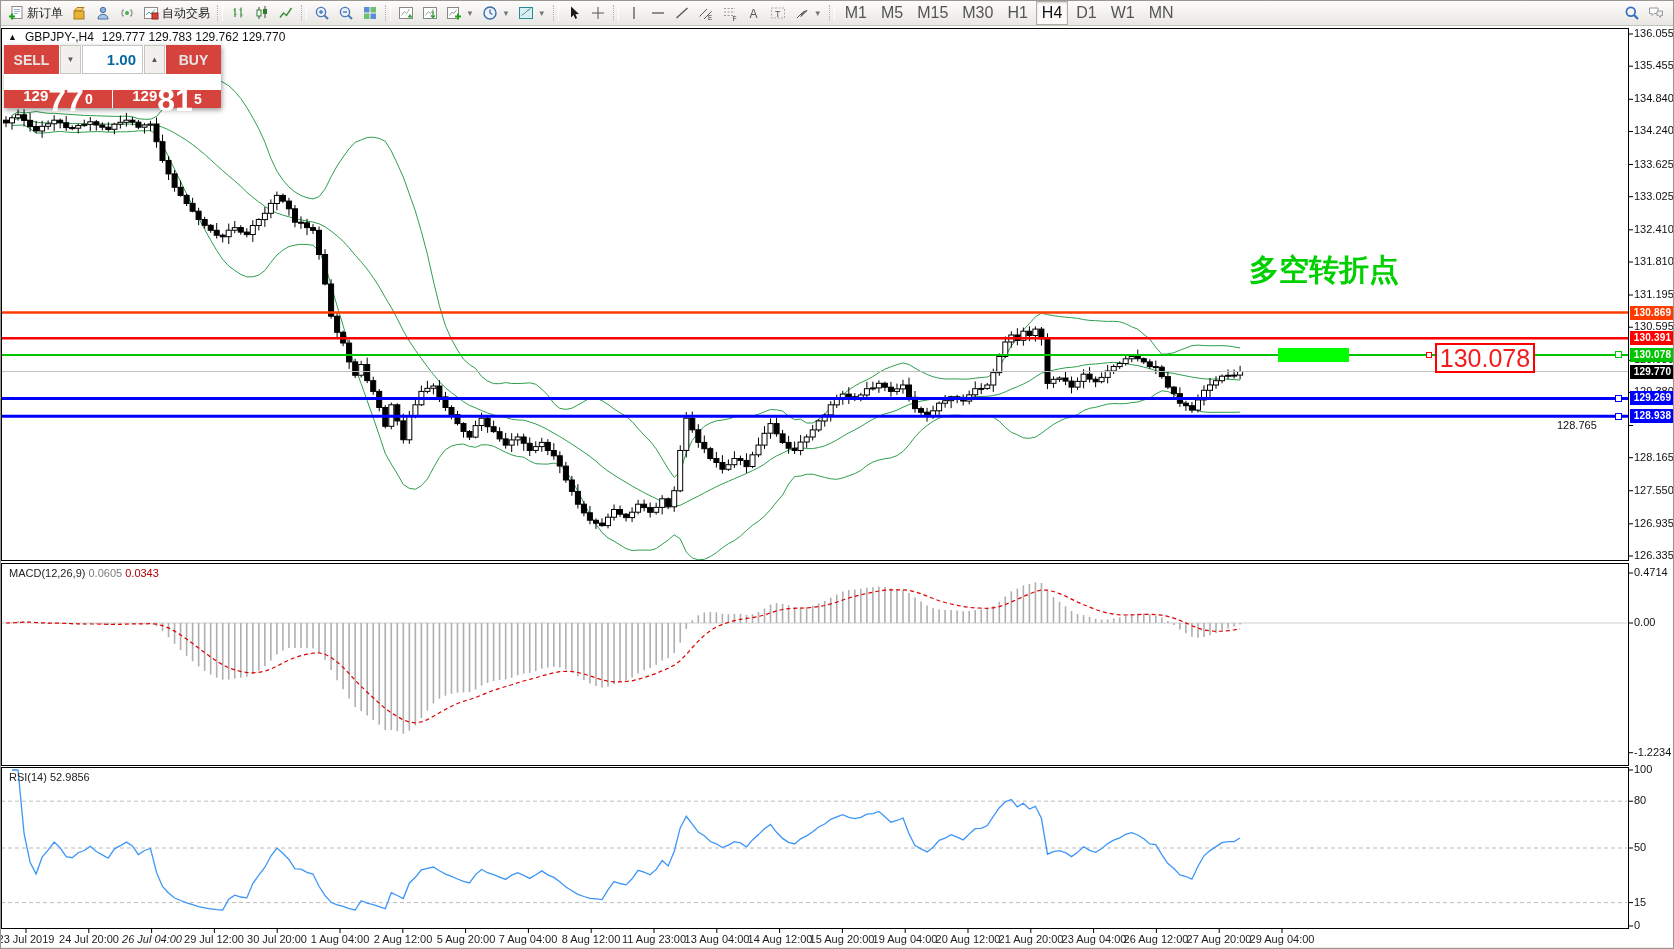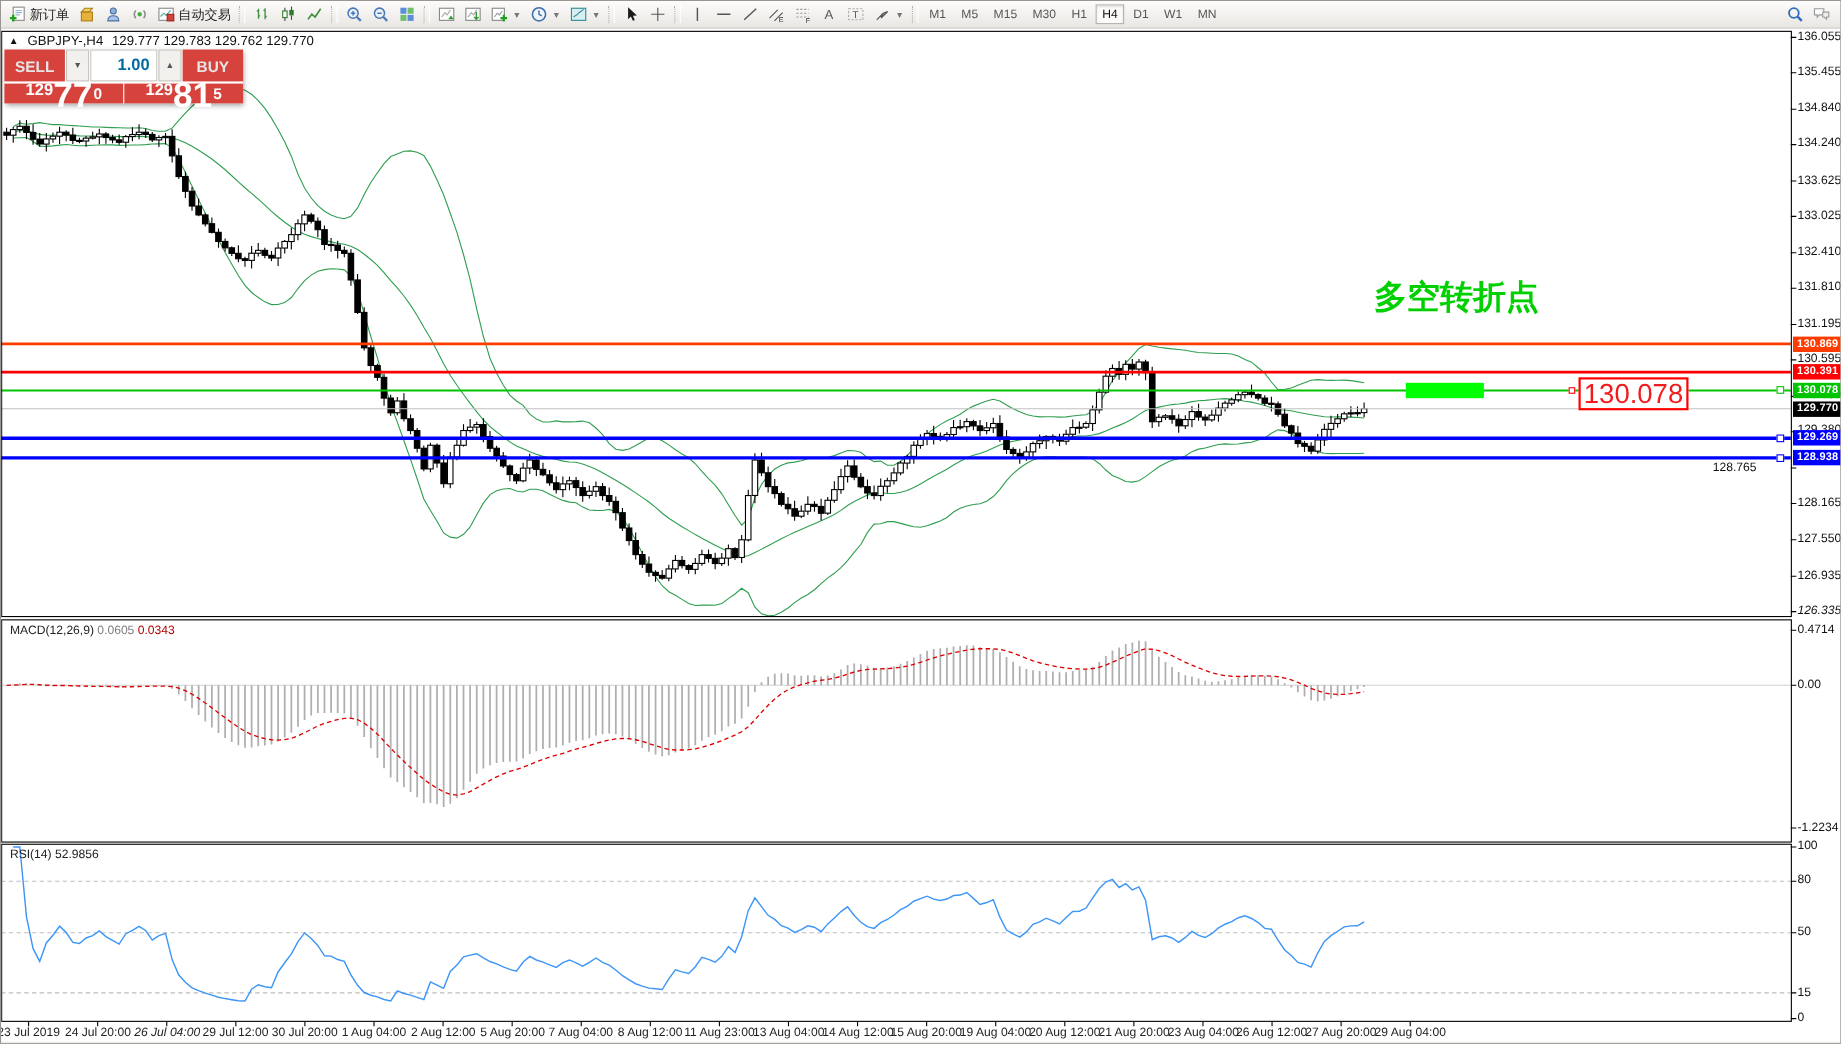--- a/index.html
+++ b/index.html
@@ -5,21 +5,21 @@
   *{box-sizing:border-box;margin:0;padding:0}
   body{background:#e8e6e2;font-family:"Liberation Sans",sans-serif}
   #app{position:relative;width:1674px;height:949px;background:#fff;overflow:hidden;border:1px solid #9a9792}
   
   #toolbar{position:absolute;left:0;top:0;width:100%;height:23px;background:linear-gradient(#fdfcfb,#e9e7e3);
     border-bottom:1px solid #c6c3be;display:flex;align-items:center;padding:12px 3px;z-index:40;font-size:12px;color:#222}
   .tbtnbar{display:inline-flex;align-items:center;gap:3px;height:21px;padding:0 3px;border:1px solid transparent;cursor:default}
   .tbtnbar .ic{width:16px;height:16px;display:inline-block}
   .tbtnbar .dd{font-size:8px;color:#777;margin-left:1px}
   .grip{width:6px;height:16px;margin:0 3px;border-left:1px dotted #b3b0aa;border-right:1px solid #fff}
-  .tfbtn{font-size:11px;color:#555;padding:2px 5px;margin:0 1px;border:1px solid transparent}
+  .tfbtn{font-size:16px;color:#555;padding:2px 5px;margin:0 1px;border:1px solid transparent}
   .tfbtn.active{background:#fcfbfa;border:1px solid #b2afa9;box-shadow:inset 0 1px 2px rgba(0,0,0,.15);color:#111}
   #tb-right{margin-left:auto;display:flex;align-items:center;gap:8px;padding-right:6px}
   
   #chart-svg{position:absolute;left:0;top:0;z-index:1}
   #overlays{position:absolute;left:0;top:0;width:100%;height:100%;z-index:10;pointer-events:none}
   .axis-lbl{position:absolute;font-size:11px;color:#111;white-space:nowrap}
   .badge{position:absolute;left:1629px;width:45px;height:14px;color:#fff;font-size:10px;font-weight:bold;
      text-align:center;line-height:14px;letter-spacing:.2px}
   .time-lbl{position:absolute;top:932px;font-size:11px;color:#222;transform:translateX(-50%);white-space:nowrap}
   #chart-title{position:absolute;left:7px;top:29px;z-index:12;font-size:12px;color:#111;display:flex;gap:8px;align-items:center}
@@ -34,21 +34,21 @@
      z-index:14;color:#f21c1c;font-size:25px;text-align:center;line-height:26px;pointer-events:auto}
   #level-handle{position:absolute;left:1425px;top:351px;width:6px;height:6px;background:#fff;border:1px solid #ff0000;z-index:14;pointer-events:auto}
   .line-handle{position:absolute;width:7px;height:7px;background:#fff;z-index:13;pointer-events:auto}
   
   #trade{position:absolute;left:3px;top:44px;width:217px;z-index:30;box-shadow:1px 2px 5px rgba(0,0,0,.4);background:#fff}
   .trow1{display:flex;height:29px;gap:1px}
   .tbtn{background:#d6433d;color:#e5e5e5;font-weight:bold;font-size:14px;display:flex;align-items:center;justify-content:center;cursor:pointer}
   .sellw,.buyw{width:55px}
   .spin{width:21px;background:#f2f0ed;border:1px solid #c9c6c1;color:#555;font-size:8px;display:flex;align-items:center;justify-content:center;cursor:pointer}
   .vol{flex:1;background:#fff;border:1px solid #c9c6c1;font-size:15px;font-weight:bold;color:#0369a1;display:flex;align-items:center;justify-content:flex-end;padding-right:6px}
-  .trow2{display:flex;height:18px;gap:1px;margin-top:2px}
+  .trow2{display:flex;height:18px;gap:1px;margin-top:16px}
   .pricebox{flex:1;background:#d6433d;color:#fff;display:flex;align-items:center;justify-content:center;padding-top:1px}
   .pfx{font-size:15px;font-weight:bold;align-self:flex-end;padding-bottom:4px}
   .bigd{font-size:32px;font-weight:bold;line-height:28px}
   .supd{font-size:14px;font-weight:bold;align-self:flex-start;margin-left:1px}
   #bottom-strip{position:absolute;left:0;top:946px;width:100%;height:3px;background:#efedea;z-index:5}
 </style>
 </head>
 <body>
 
 <div id="app">
@@ -1003,21 +1003,21 @@
       <div class="axis-lbl" style="left: 1633px; top: 222px;">132.410</div>
       <div class="axis-lbl" style="left: 1633px; top: 254px;">131.810</div>
       <div class="axis-lbl" style="left: 1633px; top: 287px;">131.195</div>
       <div class="axis-lbl" style="left: 1633px; top: 319px;">130.595</div>
       <div class="axis-lbl" style="left: 1633px; top: 352px;">129.980</div>
       <div class="axis-lbl" style="left: 1633px; top: 384px;">129.380</div>
       <div class="axis-lbl" style="left: 1556px; top: 418px;">128.765</div>
       <div class="axis-lbl" style="left: 1633px; top: 450px;">128.165</div>
       <div class="axis-lbl" style="left: 1633px; top: 483px;">127.550</div>
       <div class="axis-lbl" style="left: 1633px; top: 516px;">126.935</div>
-      <div class="axis-lbl" style="left: 1633px; top: 548px; font-style: italic;">126.335</div>
+      <div class="axis-lbl" style="left: 1633px; top: 548px;">126.335</div>
       <div class="axis-lbl" style="left: 1633px; top: 565px;">0.4714</div>
       <div class="axis-lbl" style="left: 1633px; top: 615px;">0.00</div>
       <div class="axis-lbl" style="left: 1633px; top: 745px;">-1.2234</div>
       <div class="axis-lbl" style="left: 1633px; top: 762px;">100</div>
       <div class="axis-lbl" style="left: 1633px; top: 793px;">80</div>
       <div class="axis-lbl" style="left: 1633px; top: 840px;">50</div>
       <div class="axis-lbl" style="left: 1633px; top: 895px;">15</div>
       <div class="axis-lbl" style="left: 1633px; top: 918px;">0</div>
       <div class="badge" style="top: 305px; background: rgb(255, 60, 0);">130.869</div>
       <div class="badge" style="top: 330px; background: rgb(255, 0, 0);">130.391</div>

